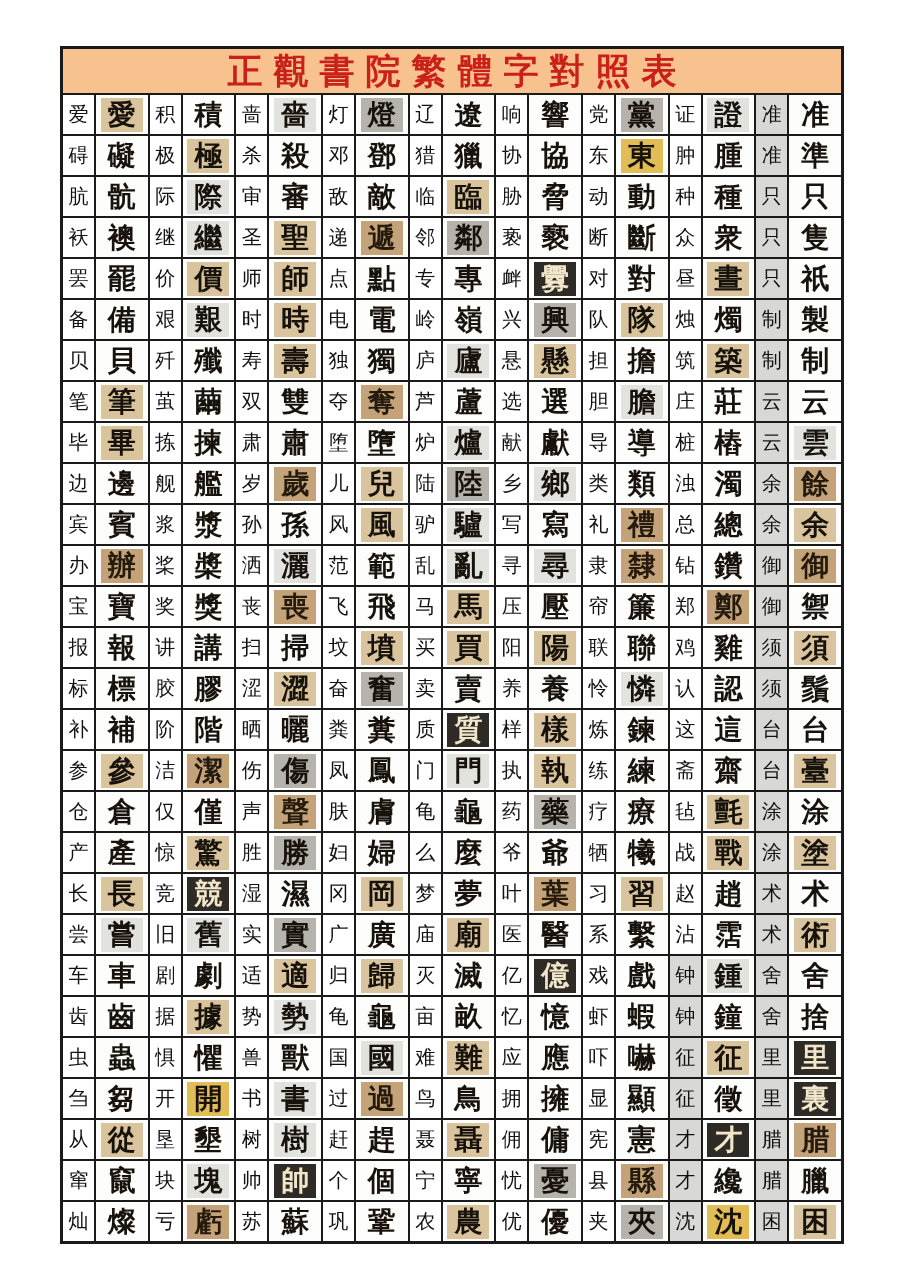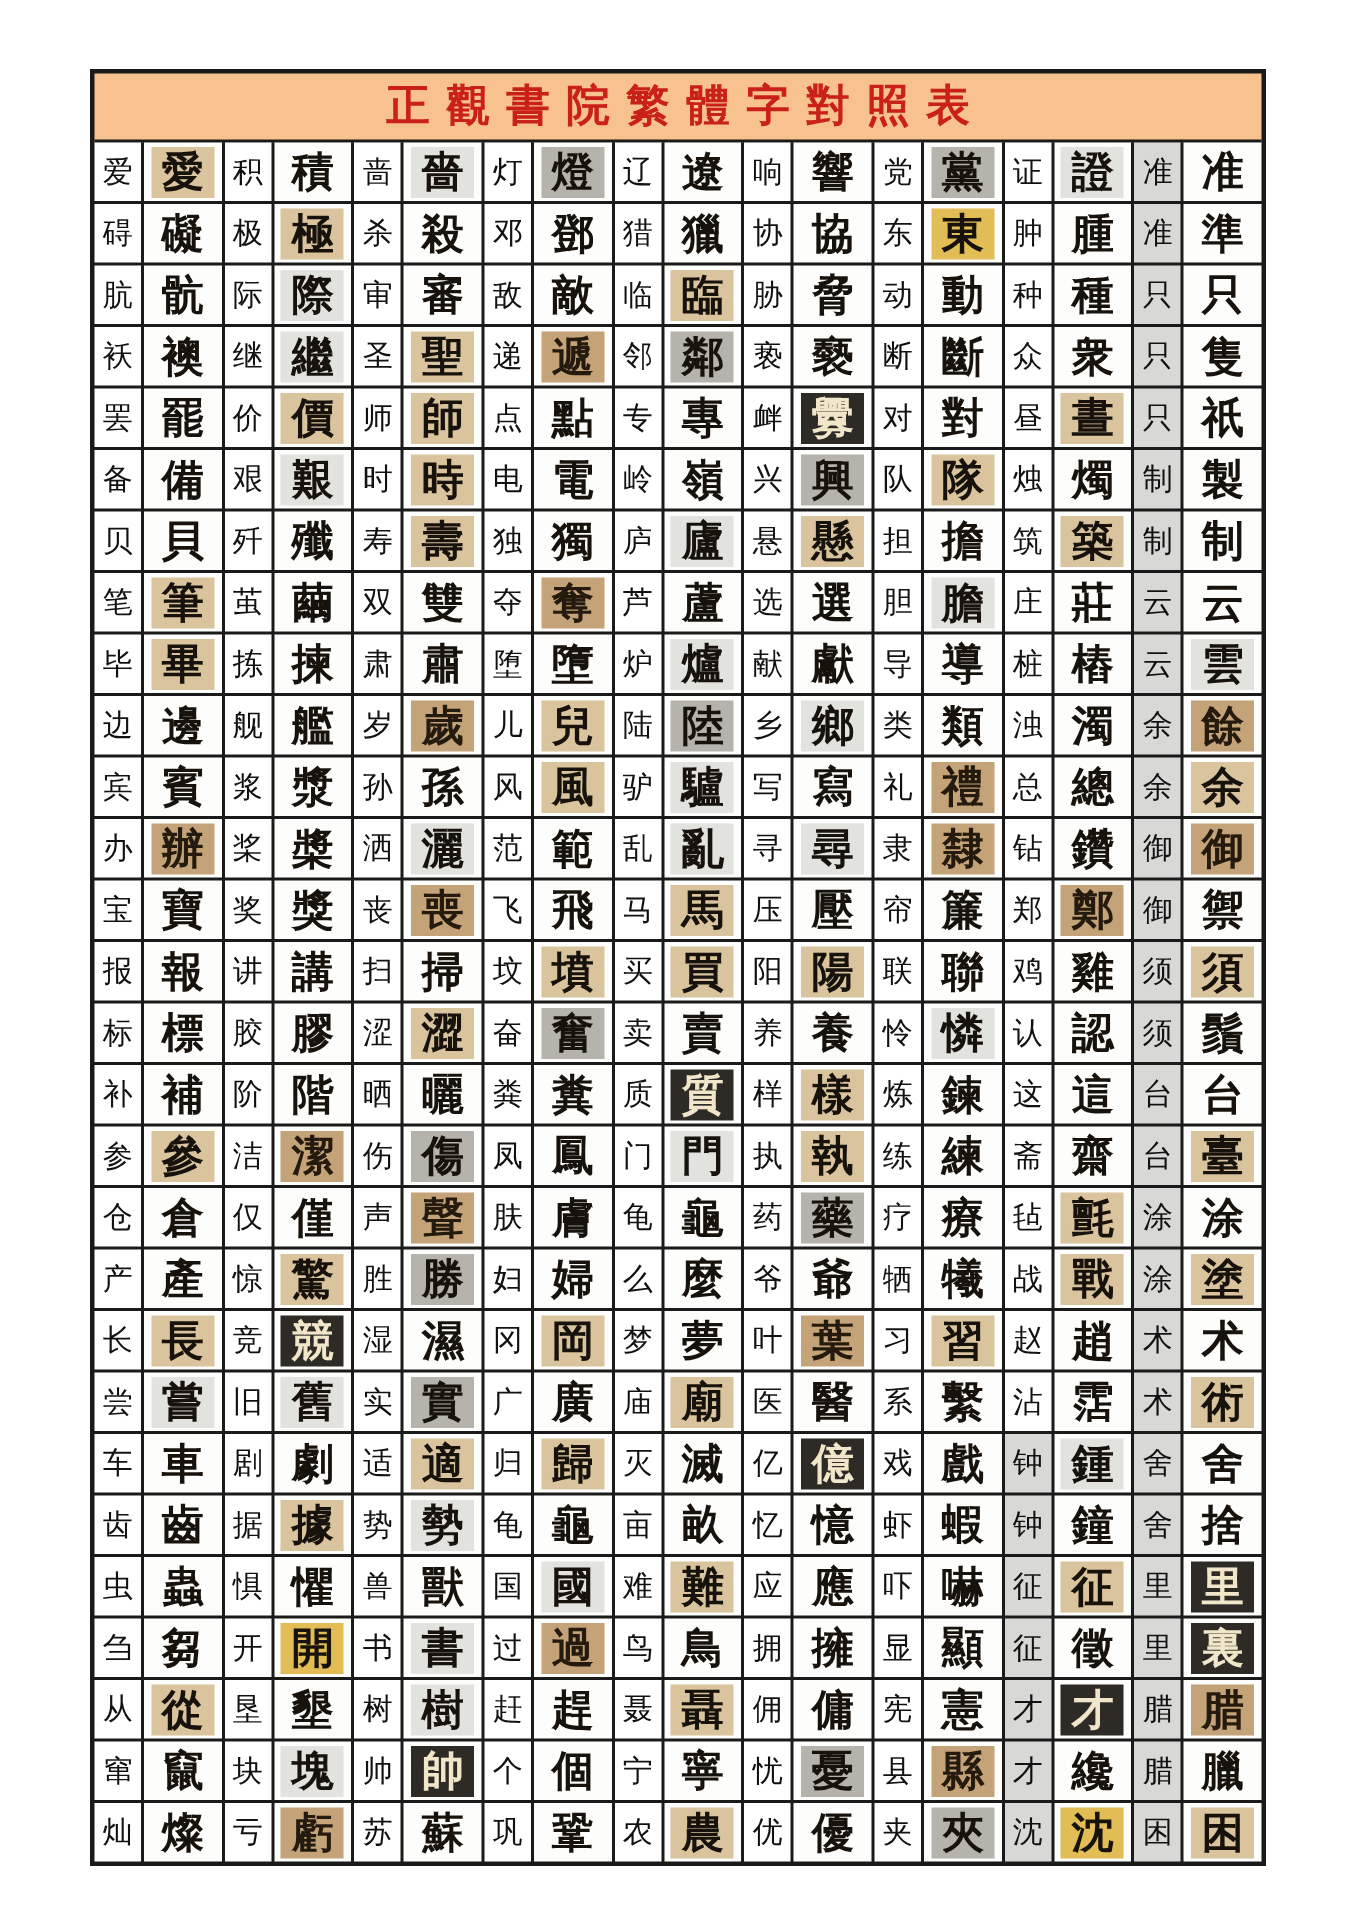--- a/index.html
+++ b/index.html
@@ -14,21 +14,21 @@
     border:3px solid #1a1a1a;
     box-sizing:border-box;
     background:#1a1a1a;
   }
   .title-bar{
     height:44px;
     background:#f8c28f;
     display:flex;align-items:center;justify-content:center;
     font-family:Liberation Mono, monospace;
     font-weight:700;
-    font-size:29px;
+    font-size:35px;
     letter-spacing:11px;
     color:#c9211a;
     text-indent:11px;
     border-bottom:2px solid #1a1a1a;
   }
   .grid{
     display:grid;
     grid-template-columns:repeat(9, 33fr 55fr);
     grid-auto-rows:39px;
     gap:2px;

